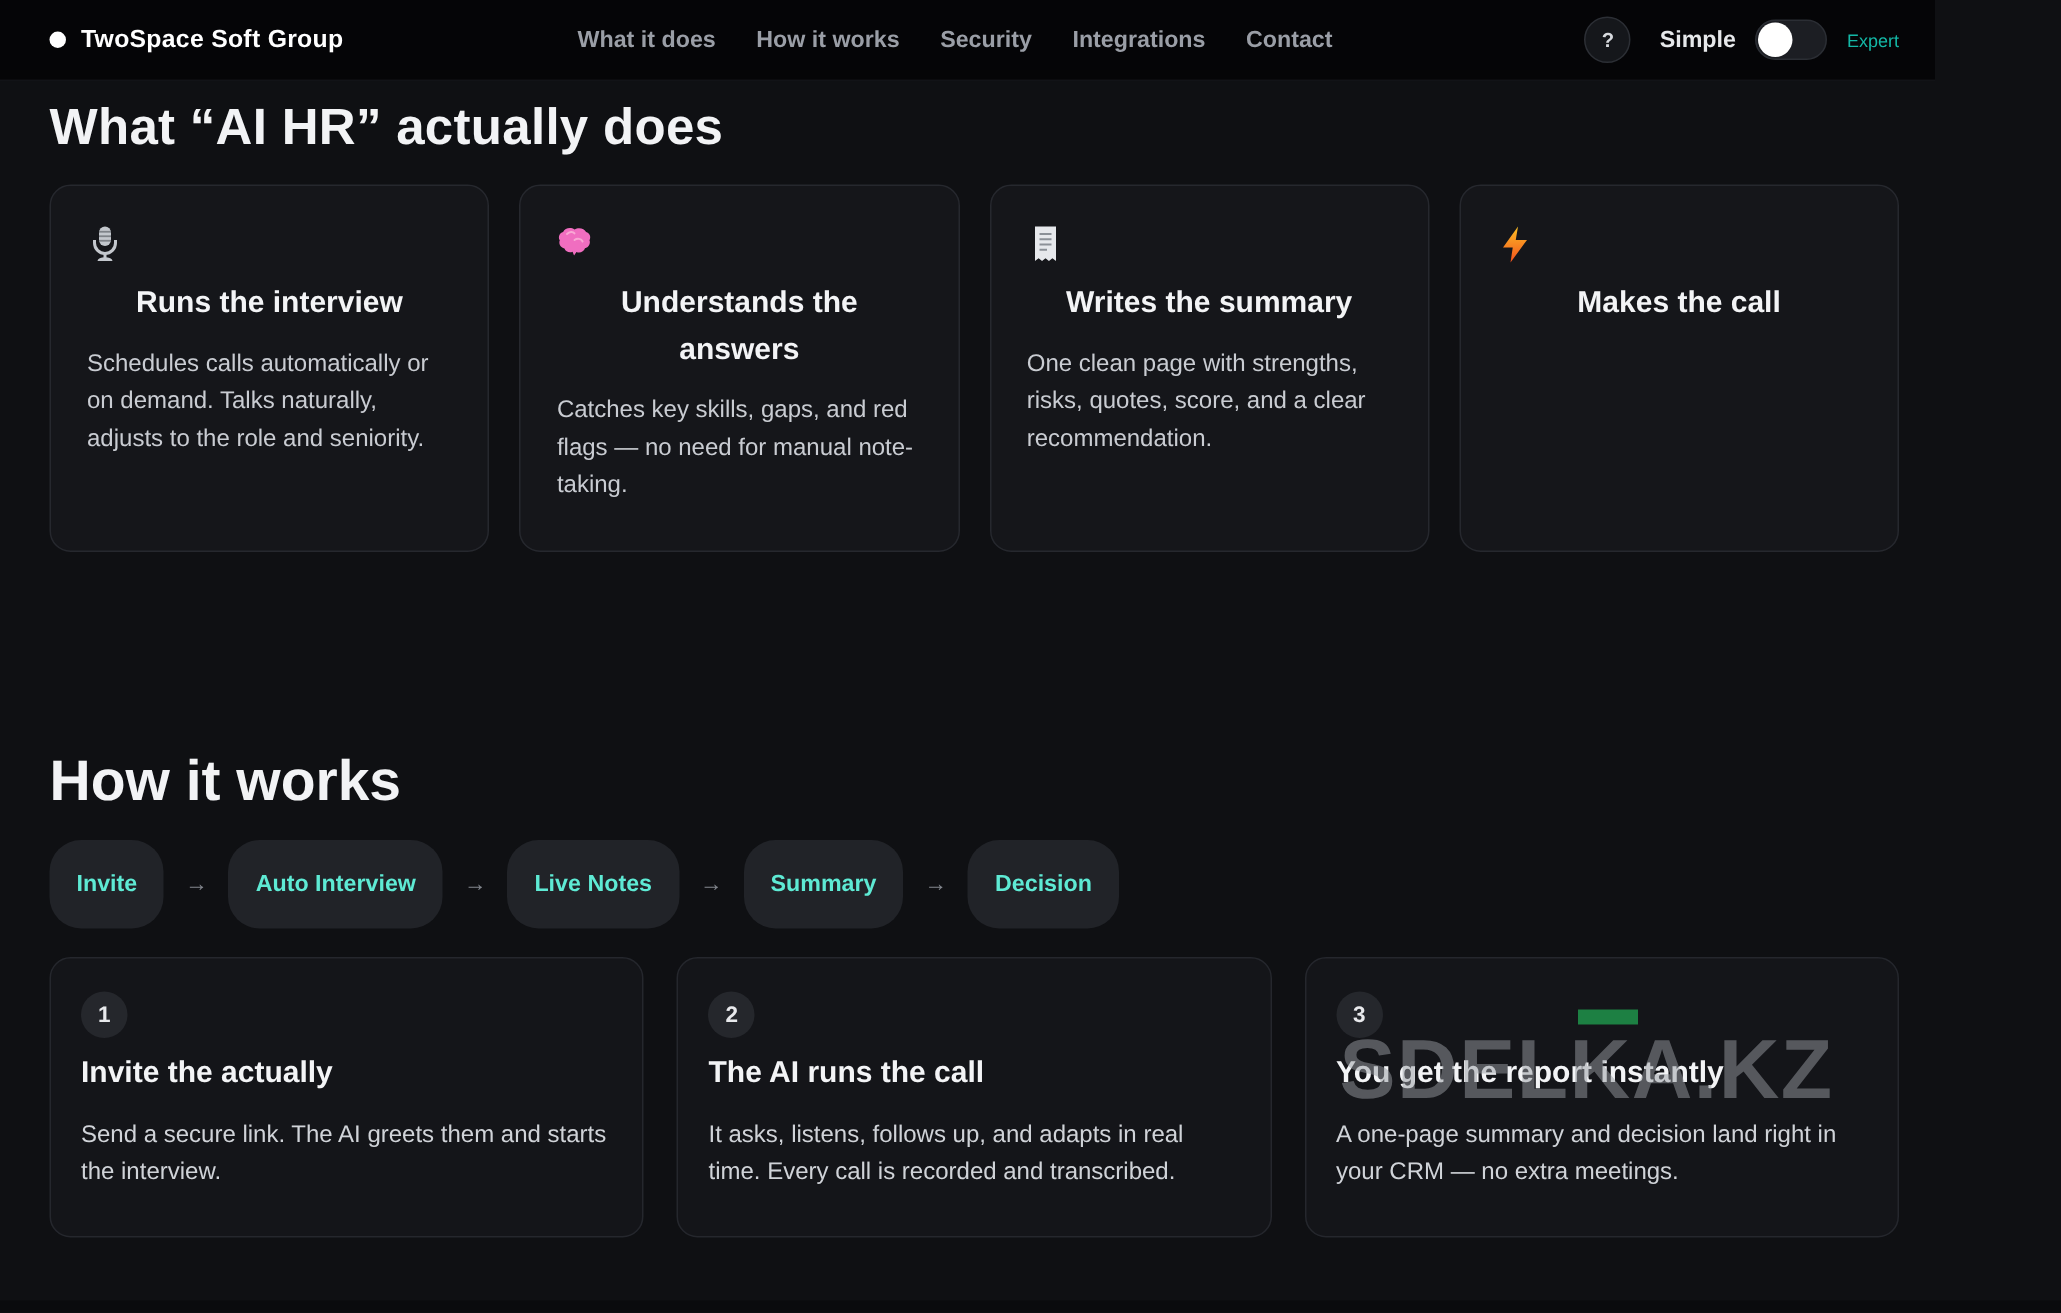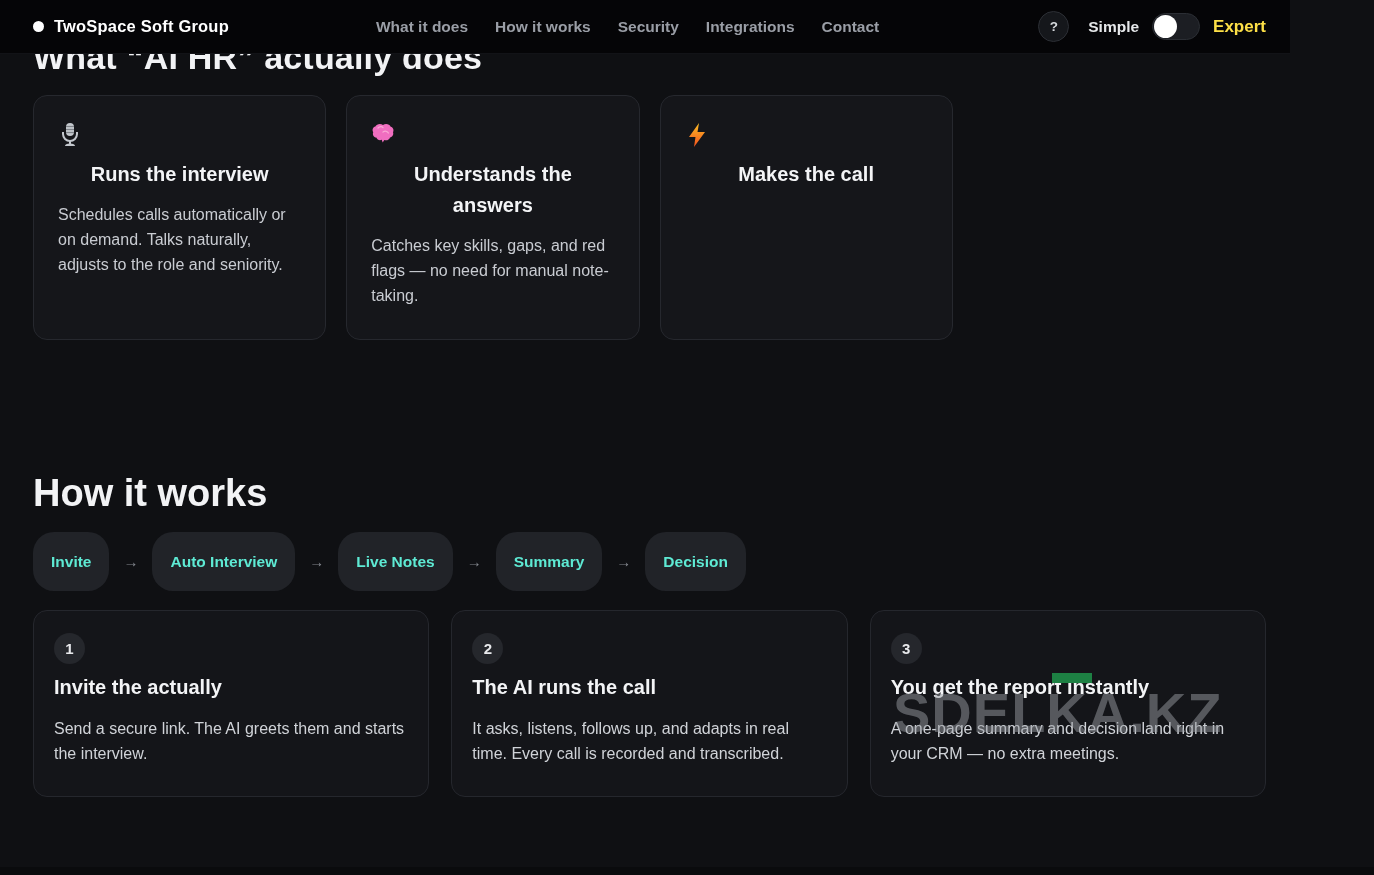--- a/index.html
+++ b/index.html
@@ -31,33 +31,33 @@
   }
   .nav-link { font-size: 15.5px; font-weight: 700; color: #9a9ea6; cursor: pointer; }
   .nav-right { display: flex; align-items: center; gap: 13px; }
   .help-btn {
     width: 31px; height: 31px; border-radius: 50%;
     background: #15171b; border: 1px solid #2c2f35;
     color: #d6d9dd; font-size: 13.5px; font-weight: 700;
     display: flex; align-items: center; justify-content: center; cursor: pointer;
   }
   .mode-label-left { font-size: 15.5px; font-weight: 700; color: #e6e8ea; margin-left: 6px; }
-  .mode-label-right { font-size: 17px; font-weight: 700; color: #fde047; }
+  .mode-label-right { font-size: 12px; font-weight: 400; color: #14b8a6; }
   .toggle {
     width: 48px; height: 27px; border-radius: 14px;
     background: #1c1e23; border: 1px solid #2b2e34;
     position: relative; cursor: pointer;
   }
   .toggle-knob {
     position: absolute; left: 1px; top: 1px;
     width: 23px; height: 23px; border-radius: 50%; background: #ffffff;
   }
 
   
-  .main { width: 1233px; margin-left: 33px; padding-top: 36px; position: relative; }
+  .main { width: 1233px; margin-left: 33px; padding-top: 64px; position: relative; }
 
   .section-title-1 {
     font-size: 34px; line-height: 42px; font-weight: 800; color: #f2f3f5;
     letter-spacing: .2px;
   }
   .features-grid {
     margin-top: 17px;
     display: grid; grid-template-columns: repeat(4, 1fr); gap: 20px;
   }
   .feature-card {
@@ -165,20 +165,31 @@
 
     <div class="feature-card">
       <svg class="feature-icon" viewBox="0 0 24 26">
         <path d="M12 3 c-2.5-1.8-6.5-1-7.6 1.6 c-2.6.6-3.5 3.6-2.2 5.6 c-1 2.4.6 5 3.1 5.4 c.8 2.2 3.4 3.2 5.4 2.2 l1 2.6 l1.6-2.4 c2.3 1 5-.2 5.7-2.5 c2.4-.5 3.9-3 3-5.3 c1.2-2.1.2-4.9-2.3-5.5 C18.6 2.1 14.6 1.3 12 3 z" fill="#f06ec0"></path>
         <path d="M7 6 c1.5-1.6 4-1.8 5-0.4 M12 10 c2-1.5 4.6-.8 5.4 1" fill="none" stroke="#f9a8d4" stroke-width="1.3" stroke-linecap="round"></path>
       </svg>
       <div class="feature-title">Understands the answers</div>
       <div class="feature-body">Catches key skills, gaps, and red flags — no need for manual note-taking.</div>
     </div>
 
+    <div class="feature-card">
+      <svg class="feature-icon" viewBox="0 0 24 26">
+        <path d="M5 1 h14 v23 l-2.4-1.8 L14.3 24 l-2.3-1.8 L9.7 24 l-2.3-1.8 L5 24 z" fill="#e6e8ec"></path>
+        <line x1="8" y1="6" x2="16" y2="6" stroke="#8b9097" stroke-width="1.4"></line>
+        <line x1="8" y1="9.5" x2="16" y2="9.5" stroke="#8b9097" stroke-width="1.4"></line>
+        <line x1="8" y1="13" x2="16" y2="13" stroke="#8b9097" stroke-width="1.4"></line>
+        <line x1="8" y1="16.5" x2="13" y2="16.5" stroke="#8b9097" stroke-width="1.4"></line>
+      </svg>
+      <div class="feature-title">Writes the summary</div>
+      <div class="feature-body">One clean page with strengths, risks, quotes, score, and a clear recommendation.</div>
+    </div>
 
     <div class="feature-card">
       <svg class="feature-icon" viewBox="0 0 24 26">
         <defs>
           <linearGradient id="boltg" x1="0" y1="0" x2="0" y2="1">
             <stop offset="0" stop-color="#fbbf24"></stop>
             <stop offset="1" stop-color="#f4511e"></stop>
           </linearGradient>
         </defs>
         <polygon points="14,1 4,15 10.5,15 9,25 20,10 12.5,10" fill="url(#boltg)"></polygon>

